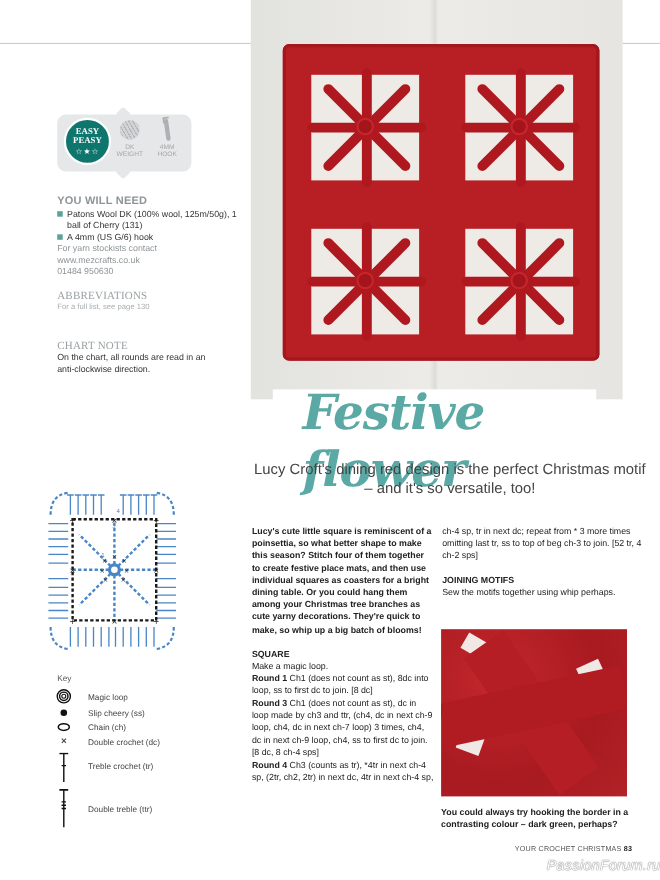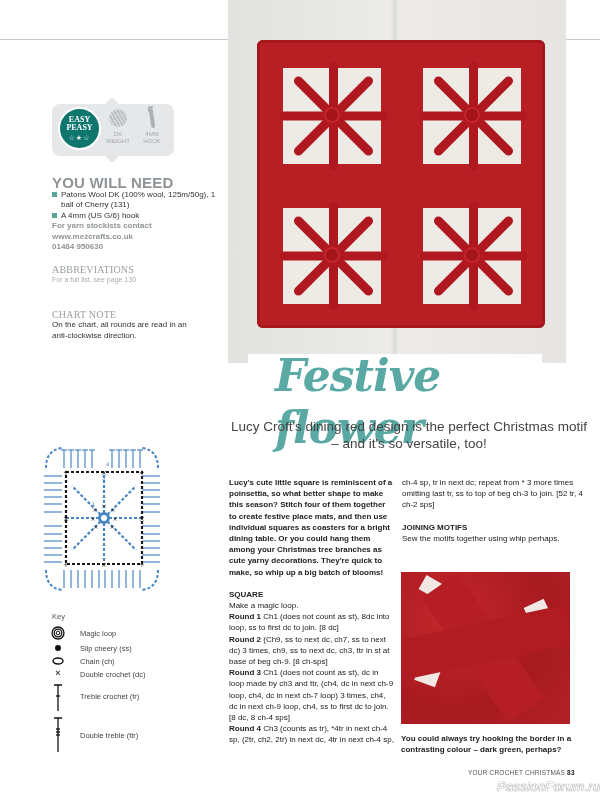--- a/index.html
+++ b/index.html
@@ -13,25 +13,25 @@
   .easy { position:absolute; left:58px; top:107px; width:43px; height:43px; border-radius:50%; background:#0f766e; border:2px solid #fff; box-sizing:border-box;
           color:#fff; text-align:center; font-family:"Liberation Serif", serif; font-weight:bold; font-size:8px; line-height:8px; padding-top:7px; }
   .easy .stars { font-size:7px; margin-top:2px; letter-spacing:1px; font-family:"DejaVu Sans", sans-serif; }
   .yarn-ball { position:absolute; left:109px; top:109px; width:18px; height:18px; border-radius:50%;
                background:repeating-linear-gradient(60deg,#b5b8bb 0 1px,#d2d4d6 1px 3px); }
   .hook { position:absolute; left:150px; top:108px; width:4px; height:20px; background:#aeb1b4; border-radius:2px; transform:rotate(-8deg); }
   .hook::before { content:""; position:absolute; left:-1px; top:-2px; width:4px; height:4px; border-top:2px solid #aeb1b4; border-left:2px solid #aeb1b4; border-radius:2px 0 0 0; }
   .badge-label { position:absolute; font-size:6px; color:#a5a8ab; text-align:center; line-height:7px; width:34px; }
   
   .col-left { position:absolute; left:52px; top:178px; width:170px; font-size:8px; line-height:10.5px; }
-  .h-teal { color:#8e9497; font-weight:bold; font-size:15px; letter-spacing:0.2px; margin:0 0 1px 0; }
+  .h-teal { color:#8e9497; font-weight:bold; font-size:10px; letter-spacing:0.2px; margin:0 0 1px 0; }
   .h-light { color:#9aa0a3; font-size:10px; letter-spacing:0.2px; margin:0;font-family:Liberation Serif, serif; }
   .bullet { position:relative; padding-left:9px; color:#333; }
   .bullet .sq { position:absolute; left:0; top:2px; width:5px; height:5px; background:#5aa398; }
-  .contact { color:#8e9497; font-weight:bold; }
+  .contact { color:#8e9497; font-weight:normal; }
   .muted { color:#a8adb0; font-size:7px; }
   
   .photo { position:absolute; left:228px; top:0; width:338px; height:363px; background:linear-gradient(90deg,#e2e2de 0%,#ecebe7 48%,#dcdcd8 49.6%,#ecebe7 50.4%,#e6e5e1 100%); overflow:hidden; }
   .crochet { position:absolute; left:29px; top:40px; width:288px; height:288px; background:#b81f25; border-radius:6px;
              box-shadow: inset 0 0 0 3px #a3171d; }
   .motif { position:absolute; width:138px; height:138px; }
   .motif .hole { position:absolute; left:20px; top:22px; width:98px; height:96px; background:#eeeae6; }
   .motif .petal { position:absolute; left:66px; top:16px; width:9px; height:108px; background:#b0181f; border-radius:5px; transform-origin:50% 50%; }
   .motif .center { position:absolute; left:61px; top:61px; width:16px; height:16px; border-radius:50%; background:#a4141b; border:2px solid #c5262c; box-sizing:border-box; }
   
@@ -308,21 +308,20 @@
         <line x1="3" y1="18" x2="7" y2="18" stroke="#111" stroke-width="1.3"></line>
       </svg></span>
   <span class="lbl" style="top:14px;">Double treble (ttr)</span>
 </div>
 
 <div class="col-mid">
   <p class="intro">Lucy's cute little square is reminiscent of a poinsettia, so what better shape to make this season? Stitch four of them together to create festive place mats, and then use individual squares as coasters for a bright dining table. Or you could hang them among your Christmas tree branches as cute yarny decorations. They're quick to make, so whip up a big batch of blooms!</p>
   <p class="sec">SQUARE</p>
   <p>Make a magic loop.</p>
   <p><b>Round 1</b><span> Ch1 (does not count as st), 8dc into loop, ss to first dc to join. [8 dc]</span></p>
-  <p><b>Round 2</b><span> (Ch9, ss to next dc, ch7, ss to next dc) 3 times, ch9, ss to next dc, ch3, ttr in st at base of beg ch-9. [8 ch-sps]</span></p>
   <p><b>Round 3</b><span> Ch1 (does not count as st), dc in loop made by ch3 and ttr, (ch4, dc in next ch-9 loop, ch4, dc in next ch-7 loop) 3 times, ch4, dc in next ch-9 loop, ch4, ss to first dc to join. [8 dc, 8 ch-4 sps]</span></p>
   <p style="height:22px;overflow:hidden;"><b>Round 4</b><span> Ch3 (counts as tr), *4tr in next ch-4 sp, (2tr, ch2, 2tr) in next dc, 4tr in next ch-4 sp, tr in next dc; repeat from * 3 more times omitting last tr, ss to top of beg ch-3 to join. [52 tr, 4 ch-2 sps]</span></p>
 </div>
 
 <div class="col-right">
   <p>ch-4 sp, tr in next dc; repeat from * 3 more times omitting last tr, ss to top of beg ch-3 to join. [52 tr, 4 ch-2 sps]</p>
   <p class="sec">JOINING MOTIFS</p>
   <p>Sew the motifs together using whip perhaps.</p>
 </div>
 

